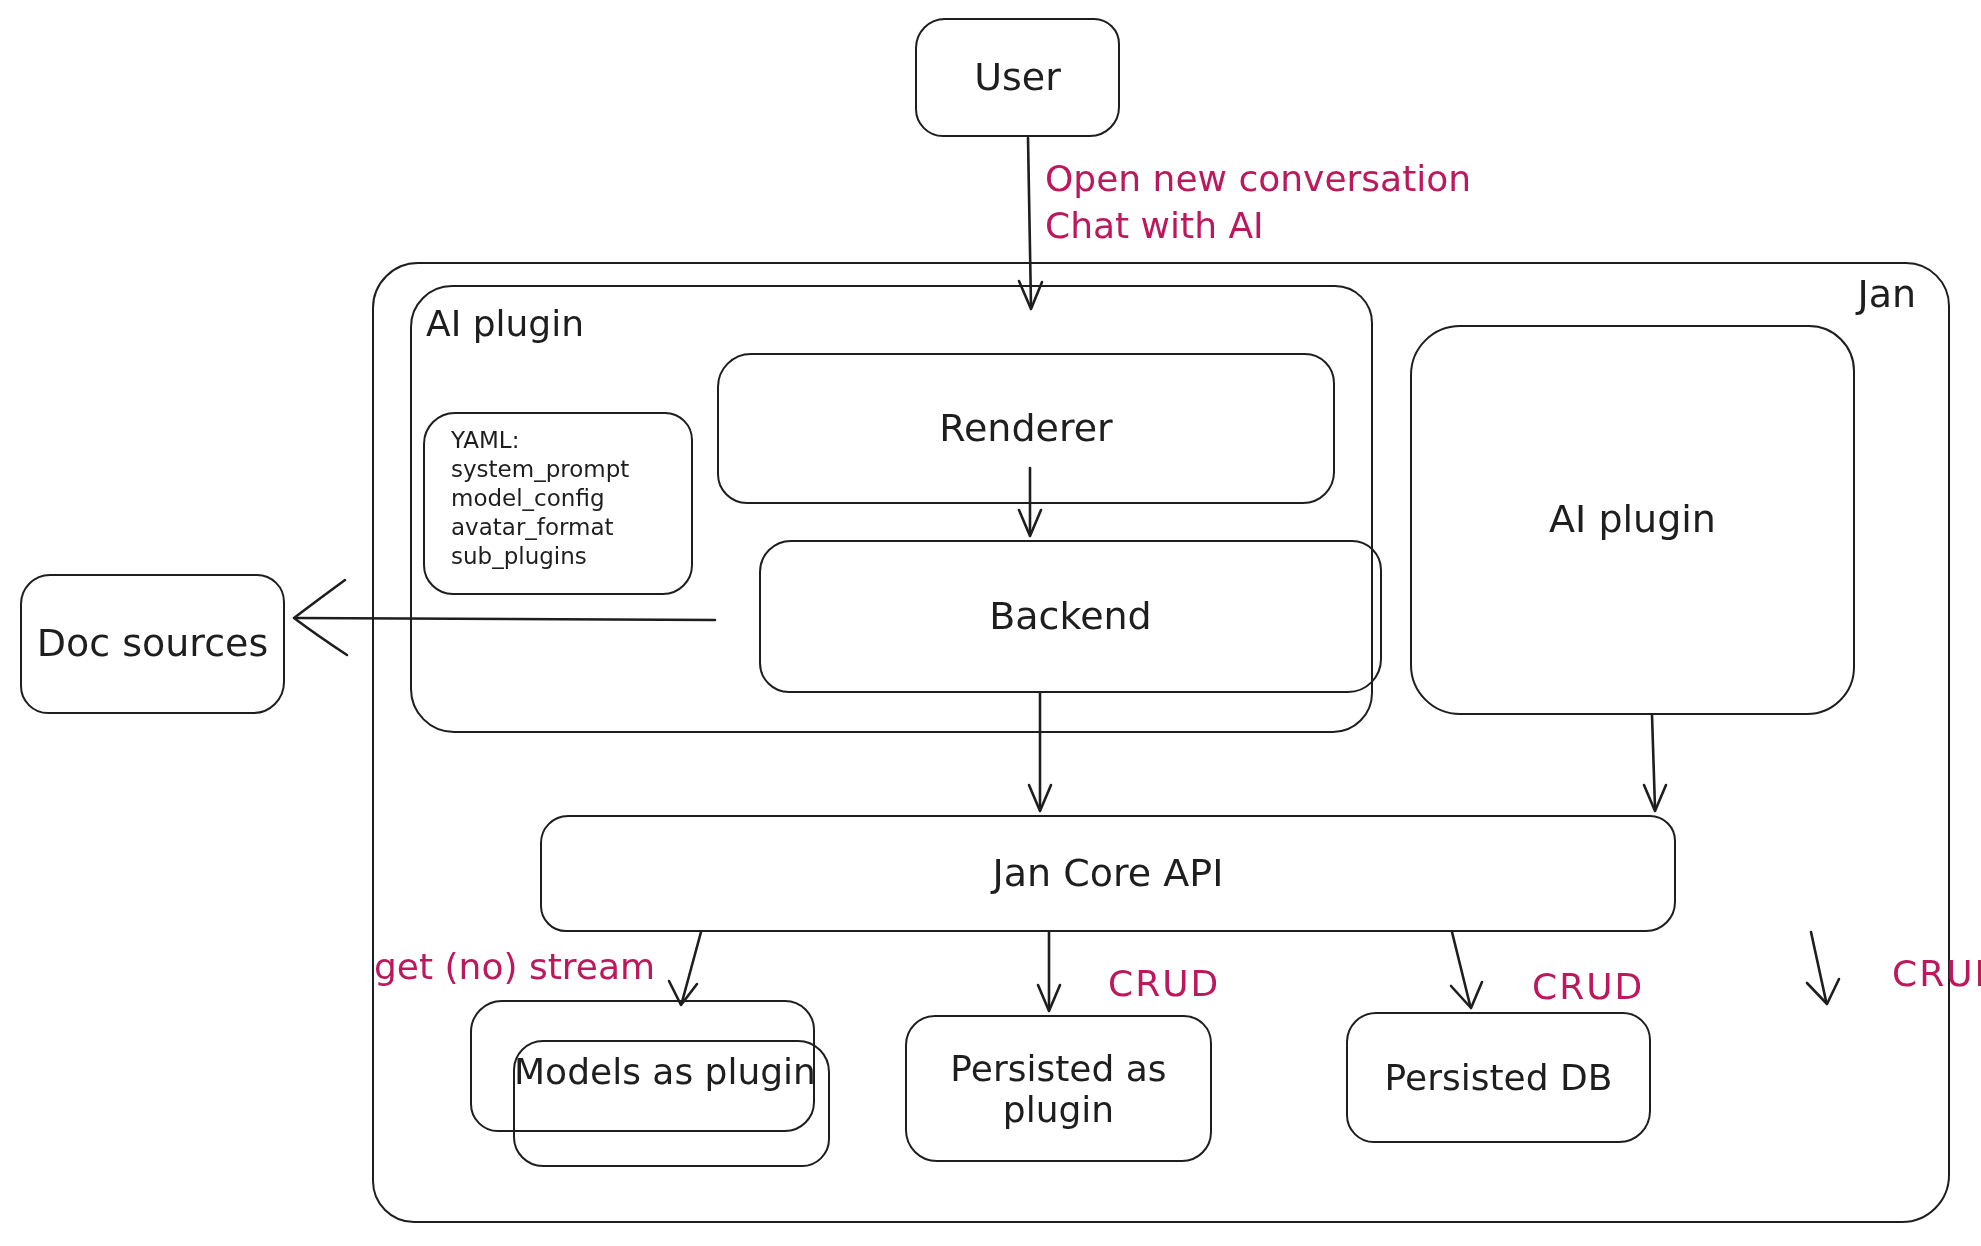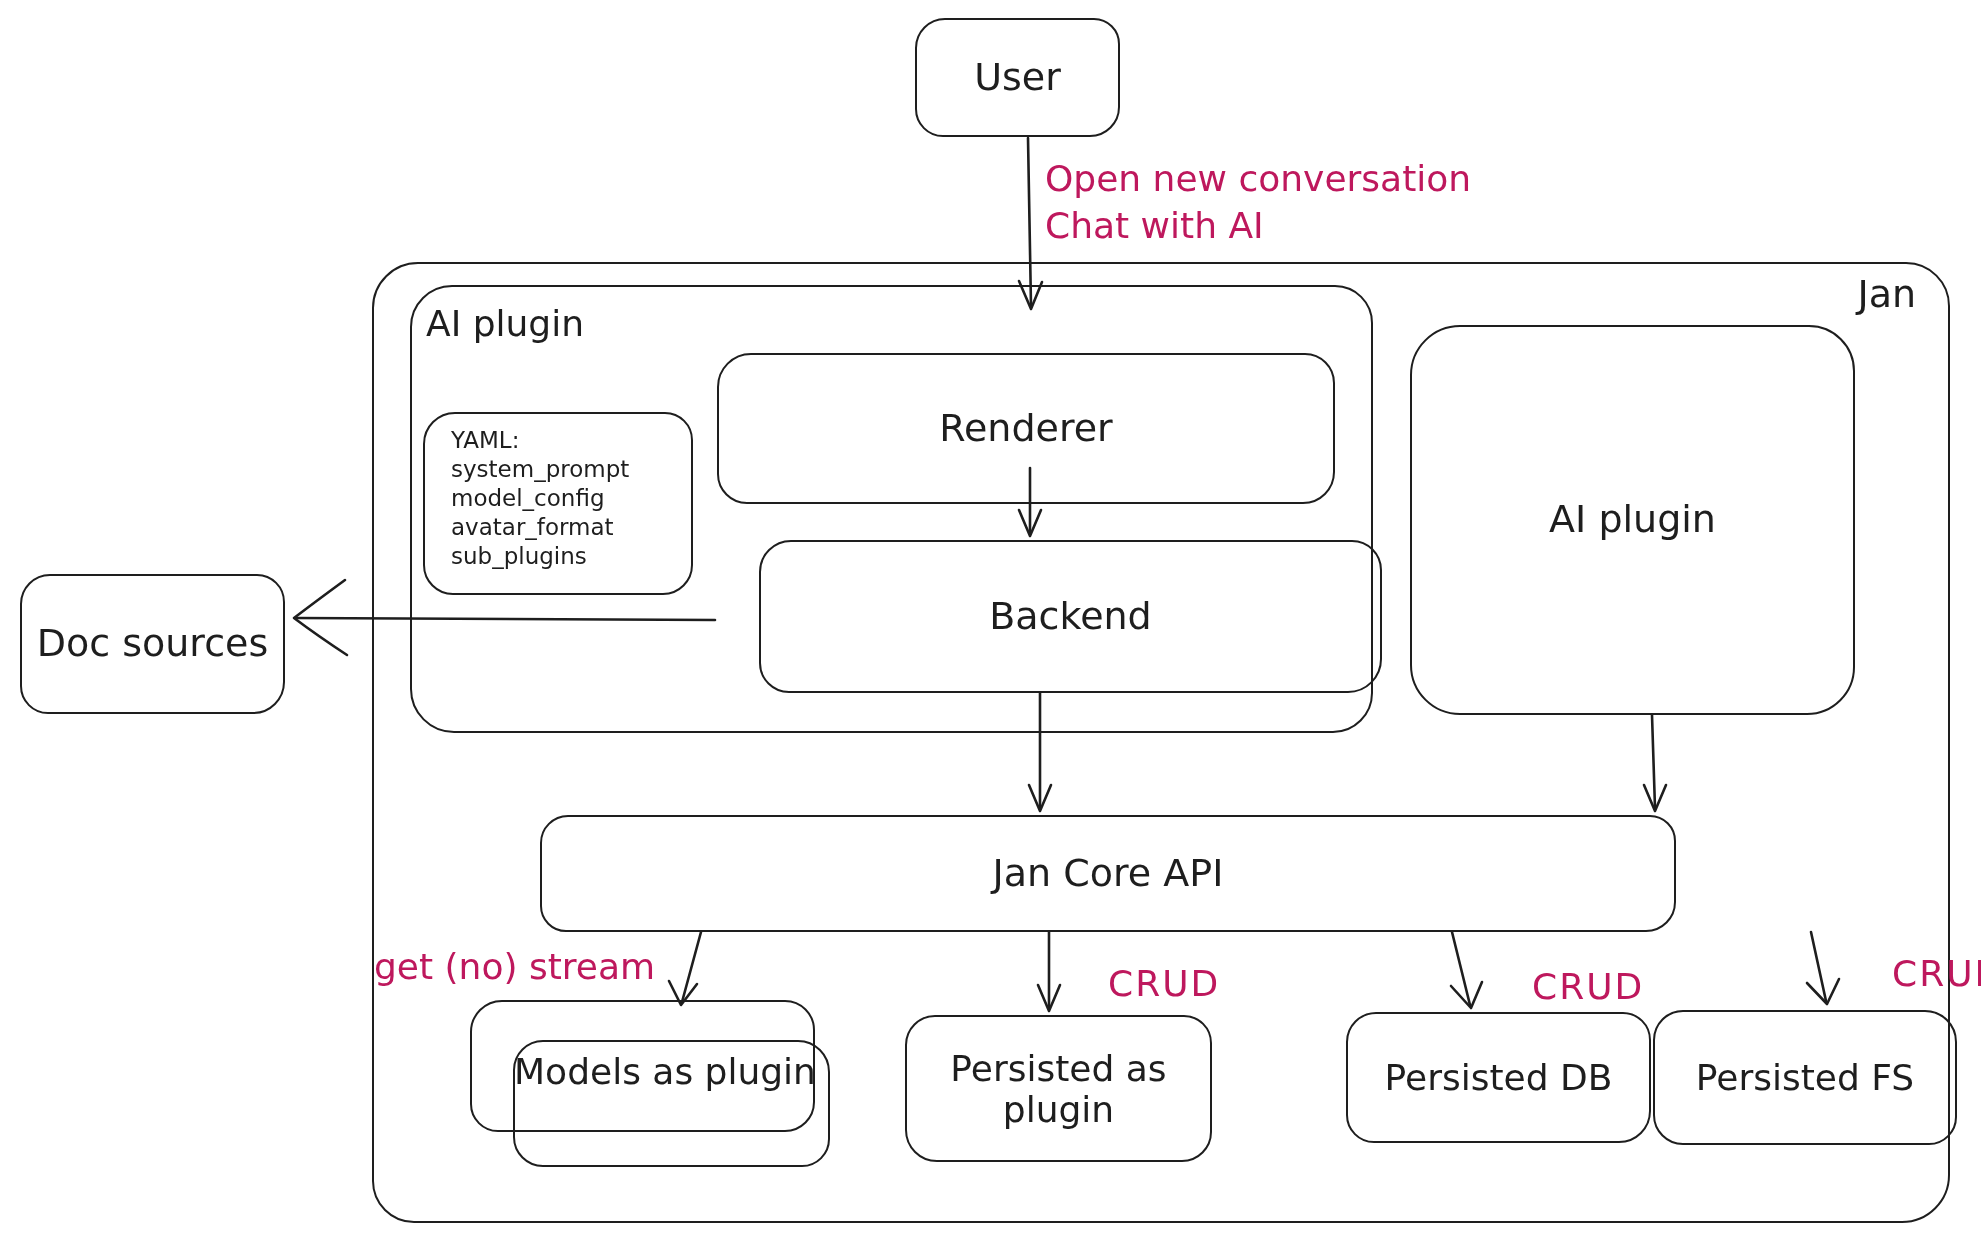--- a/index.html
+++ b/index.html
@@ -115,23 +115,20 @@
   <div id="models-label">Models as plugin</div>
 
   <div class="box" id="vectordb-box">
     <span class="small-label">Persisted as plugin</span>
   </div>
 
   <div class="box" id="persisted-db-box">
     <span class="small-label">Persisted DB</span>
   </div>
 
-  <div class="box" id="persisted-fs-box">
-    <span class="small-label">Persisted FS</span>
-  </div>
 
   <div class="annot" id="get-no-stream-label">get (no) stream</div>
   <div class="annot crud" id="crud-1">CRUD</div>
   <div class="annot crud" id="crud-2">CRUD</div>
   <div class="annot crud" id="crud-3">CRUD</div>
 
   <svg class="connectors" width="1981" height="1246" viewBox="0 0 1981 1246">
     <g stroke="#1e1e1e" stroke-width="2.6" fill="none" stroke-linecap="round" stroke-linejoin="round">
 
       <g>

